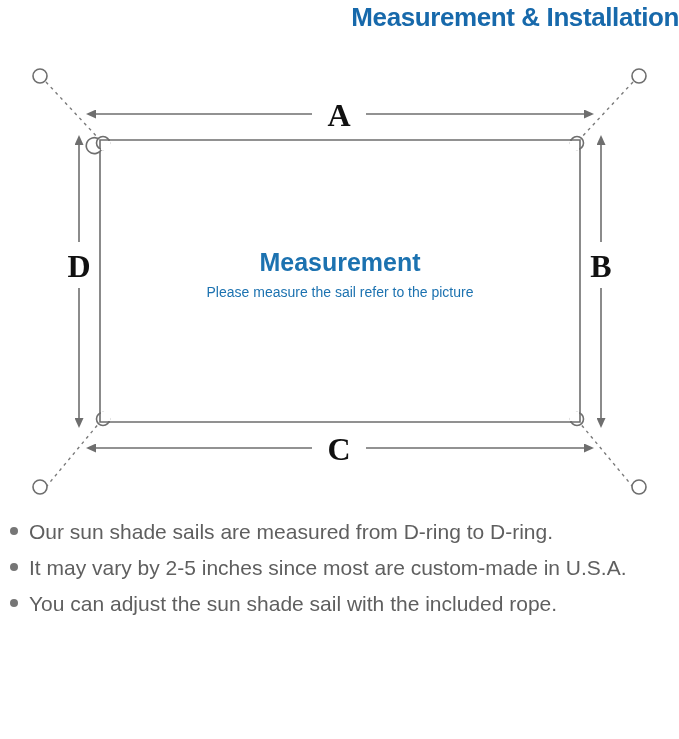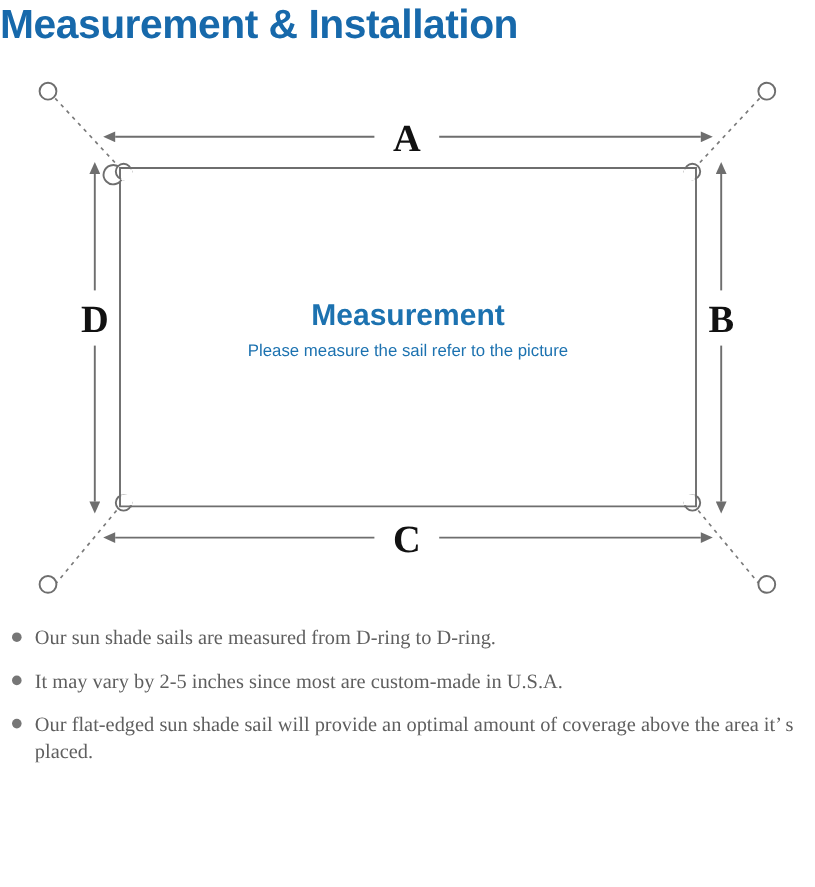--- a/index.html
+++ b/index.html
@@ -13,24 +13,24 @@
     position: relative;
     font-family: "Liberation Sans", sans-serif;
     overflow: hidden;
   }
 
   #page-title {
     position: absolute;
     left: 0;
     top: 2px;
     width: 679px;
-    text-align: left;
+    text-align: right;
     font-family: "Liberation Sans", sans-serif;
     font-weight: bold;
-    font-size: 34px;
+    font-size: 26px;
     letter-spacing: -0.4px;
     color: #1769ab;
     white-space: nowrap;
   }
 
   #diagram {
     position: absolute;
     left: 0;
     top: 50px;
     width: 679px;
@@ -76,22 +76,22 @@
     flex: 0 0 auto;
     width: 8px;
     height: 8px;
     border-radius: 50%;
     background: #767676;
     margin-top: 7px;
     margin-right: 11px;
   }
   .note-text {
     flex: 1 1 auto;
-    font-family: Liberation Serif, serif;
-    font-size: 17px;
+    font-family: Liberation Sans, sans-serif;
+    font-size: 21px;
     line-height: 23px;
     color: #5f5f5f;
   }
 </style>
 </head>
 <body>
 
 <div id="page-title">Measurement &amp; Installation</div>
 
 <div id="diagram">
@@ -174,15 +174,15 @@
   <div class="note-row">
     <span class="note-bullet"></span>
     <span class="note-text">Our sun shade sails are measured from D-ring to D-ring.</span>
   </div>
   <div class="note-row">
     <span class="note-bullet"></span>
     <span class="note-text">It may vary by 2-5 inches since most are custom-made in U.S.A.</span>
   </div>
   <div class="note-row">
     <span class="note-bullet"></span>
-    <span class="note-text">Our flat-edged sun shade sail will provide an optimal amount of coverage above the area it’ s placed.</span>
+    <span class="note-text">You can adjust the sun shade sail with the included rope.</span>
   </div>
 </div>
 
 </body></html>

